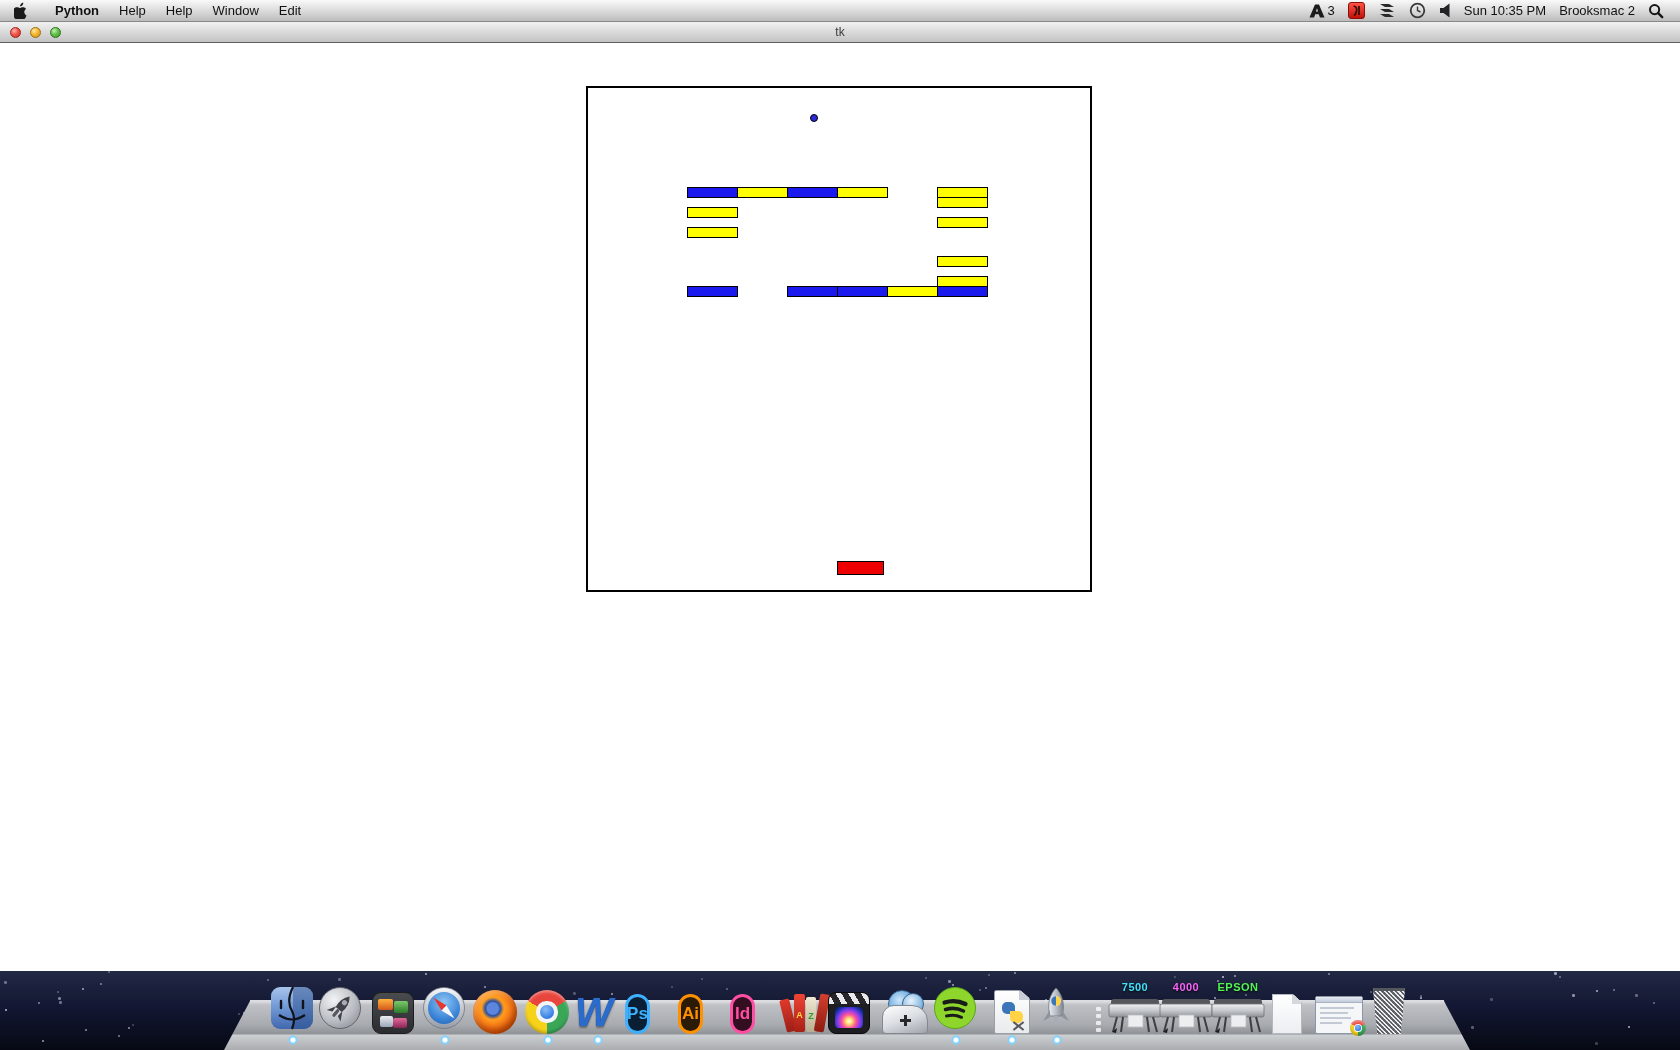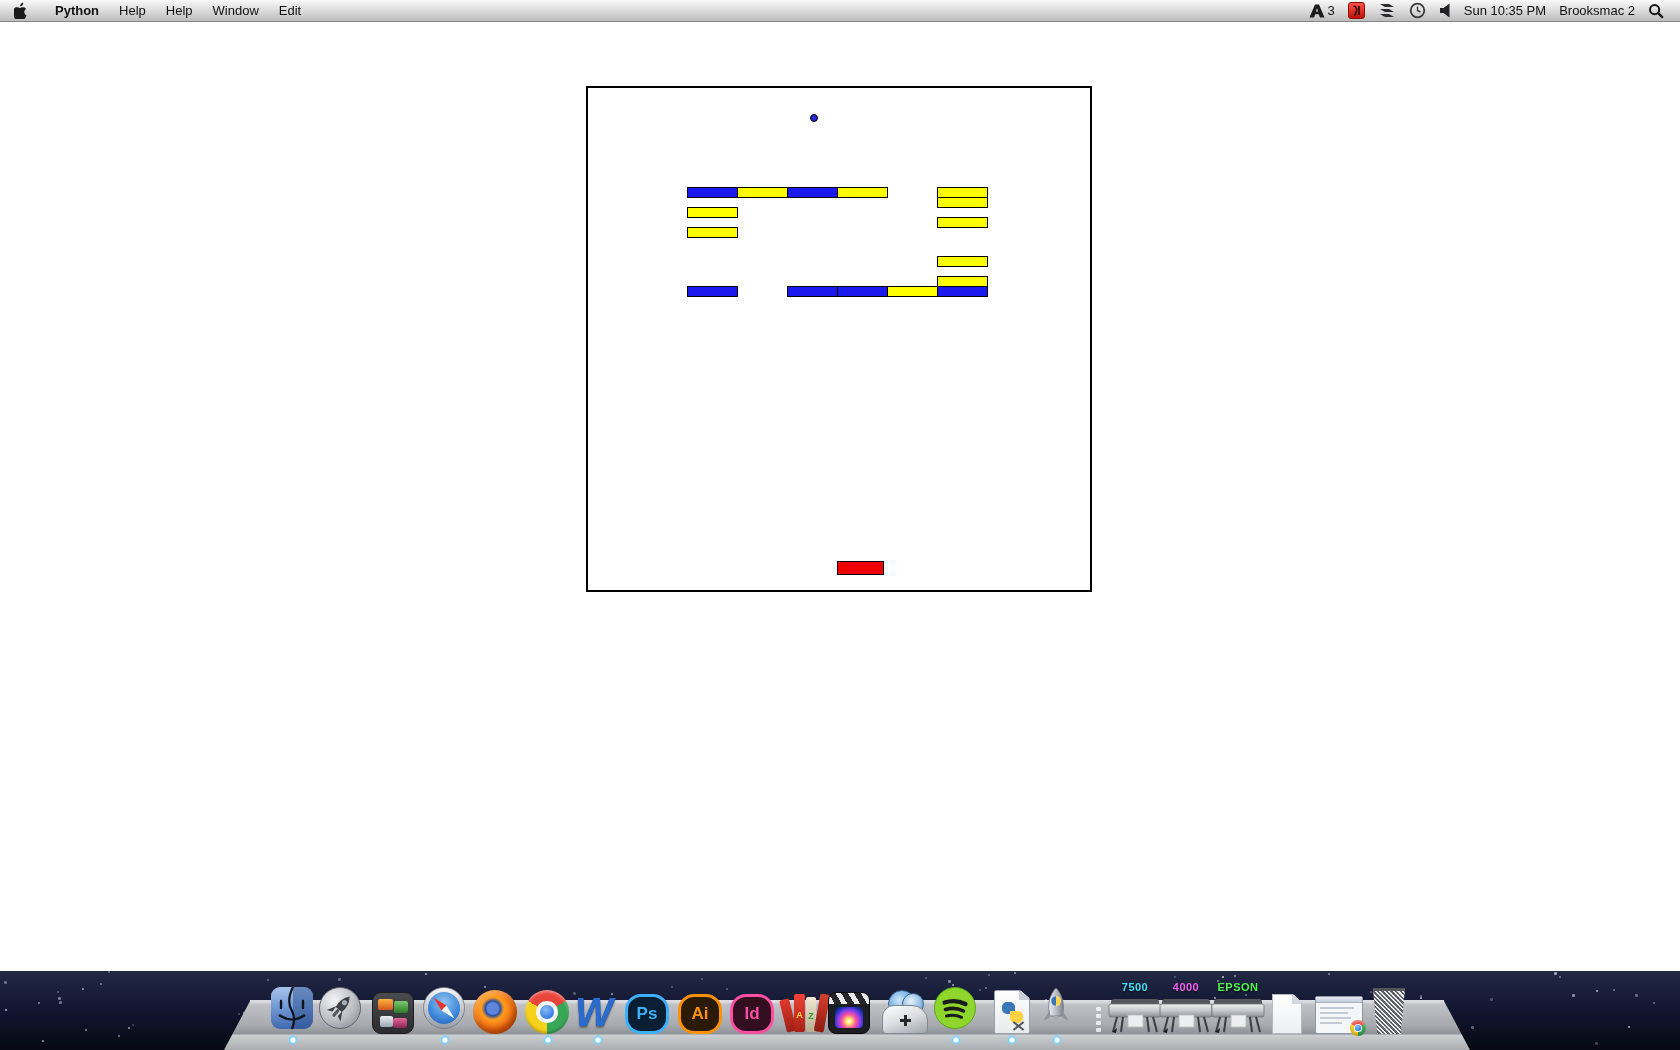--- a/index.html
+++ b/index.html
@@ -81,21 +81,21 @@
     box-shadow:inset 0 2px 3px rgba(255,255,255,.4), inset 0 -2px 3px rgba(0,0,0,.25); }
   .chrome::before { content:""; position:absolute; inset:26%; background:#f2f4f6; border-radius:50%; }
   .chrome::after  { content:""; position:absolute; inset:33%;
     background:radial-gradient(circle at 40% 32%,#8bbcf7,#2f7ae0 75%); border-radius:50%; }
 
   
   .gword { font:italic 700 40px "Liberation Sans", sans-serif; color:#2a6bcc; display:block; line-height:44px;
     text-shadow:0 2px 2px rgba(0,0,0,.35), 0 0 1px #194a94; }
 
   
-  .cs { width:44px; height:40px; border-radius:16px; display:flex; align-items:center; justify-content:center;
+  .cs { width:25px; height:40px; border-radius:16px; display:flex; align-items:center; justify-content:center;
         border:3px solid var(--bd); background:var(--bg); }
   .cs span { color:var(--bd); font:700 17px "Liberation Sans", sans-serif; }
 
   
   .books { position:relative; width:46px; height:44px; }
   .books i { position:absolute; bottom:2px; border-radius:2px; font:700 9px "Liberation Sans",sans-serif;
              text-align:center; font-style:normal; }
   .books .b1{ left:1px;  width:10px; height:33px; background:linear-gradient(#e0392b,#9c1f16); transform:rotate(-14deg);}
   .books .b2{ left:12px; width:11px; height:38px; background:linear-gradient(#ef4434,#a82014); color:#ffd83d; line-height:42px;}
   .books .b3{ left:24px; width:10px; height:35px; background:linear-gradient(#f0e8d3,#b8ad90); color:#2f9e2f; line-height:38px;}
@@ -291,20 +291,26 @@
         <div class="brick" style="left: 99px; top: 198px; width: 51px; height: 11px; background: rgb(26, 26, 238);"></div>
         <div class="brick" style="left: 199px; top: 198px; width: 51px; height: 11px; background: rgb(26, 26, 238);"></div>
         <div class="brick" style="left: 249px; top: 198px; width: 51px; height: 11px; background: rgb(26, 26, 238);"></div>
         <div class="brick" style="left: 299px; top: 198px; width: 51px; height: 11px; background: rgb(255, 255, 0);"></div>
         <div class="brick" style="left: 349px; top: 198px; width: 51px; height: 11px; background: rgb(26, 26, 238);"></div>
         <div id="ball" style="left: 222px; top: 26px; width: 8px; height: 8px; background: rgb(42, 42, 216);"></div>
         <div id="paddle" style="left: 249px; top: 473px; width: 47px; height: 14px; background: rgb(238, 0, 0);"></div>
       </div>
   </div>
 
+  <div id="title-bar">
+    <span class="tl red"></span>
+    <span class="tl yellow"></span>
+    <span class="tl green"></span>
+    <div class="title">tk</div>
+  </div>
 
   <div id="menu-bar">
     <div class="mb-left">
       <span class="apple">
         <svg width="15" height="17" viewBox="0 0 17 20">
           <path fill="#1a1a1a" d="M11.7 4.6c.8-1 1.35-2.3 1.2-3.6-1.15.05-2.55.77-3.37 1.73-.75.86-1.4 2.22-1.22 3.52 1.28.1 2.58-.65 3.39-1.65zm2.6 9.9c-.03-3.08 2.5-4.55 2.62-4.62-1.43-2.1-3.65-2.38-4.44-2.41-1.9-.2-3.7 1.12-4.65 1.12-.95 0-2.44-1.09-4-1.06-2.06.03-3.97 1.2-5.03 3.05-2.15 3.72-.55 9.23 1.54 12.25 1.03 1.47 2.23 3.13 3.82 3.07 1.54-.06 2.12-1 3.98-1s2.38 1 4.01.96c1.66-.03 2.7-1.5 3.7-2.99 1.17-1.7 1.65-3.37 1.68-3.45-.04-.02-3.2-1.23-3.23-4.92z" transform="scale(0.82)"></path>
         </svg>
       </span>
       <span class="mb-item mb-app">Python</span>
       <span id="mb-menus" style="display:flex;">

